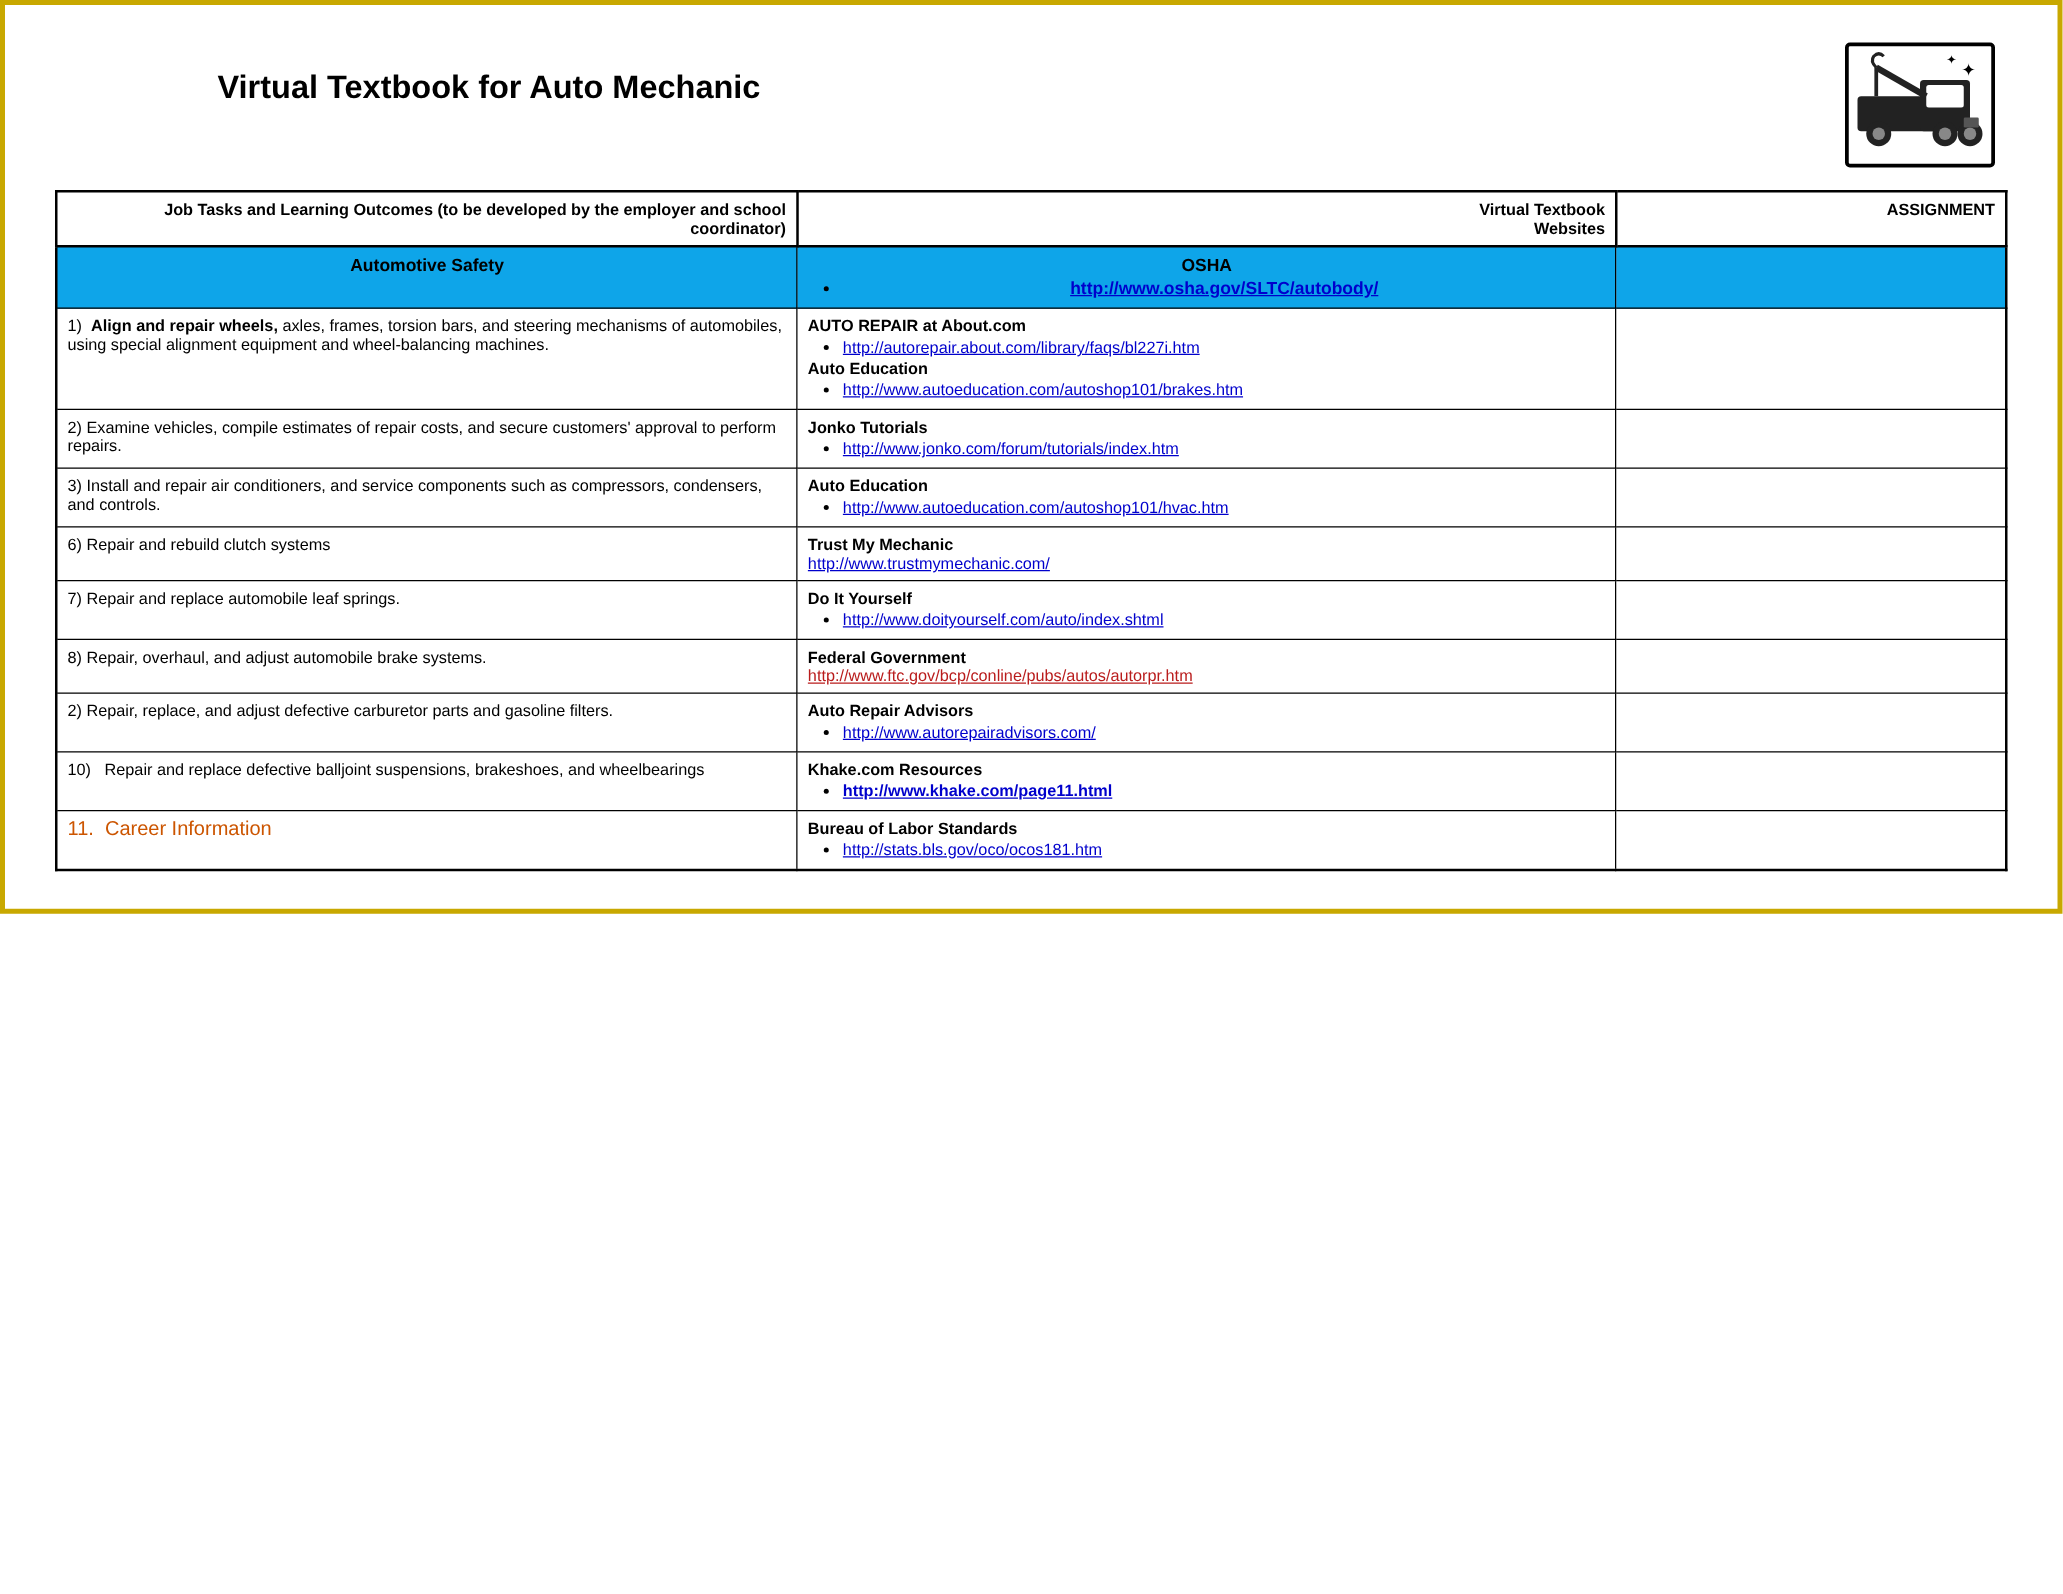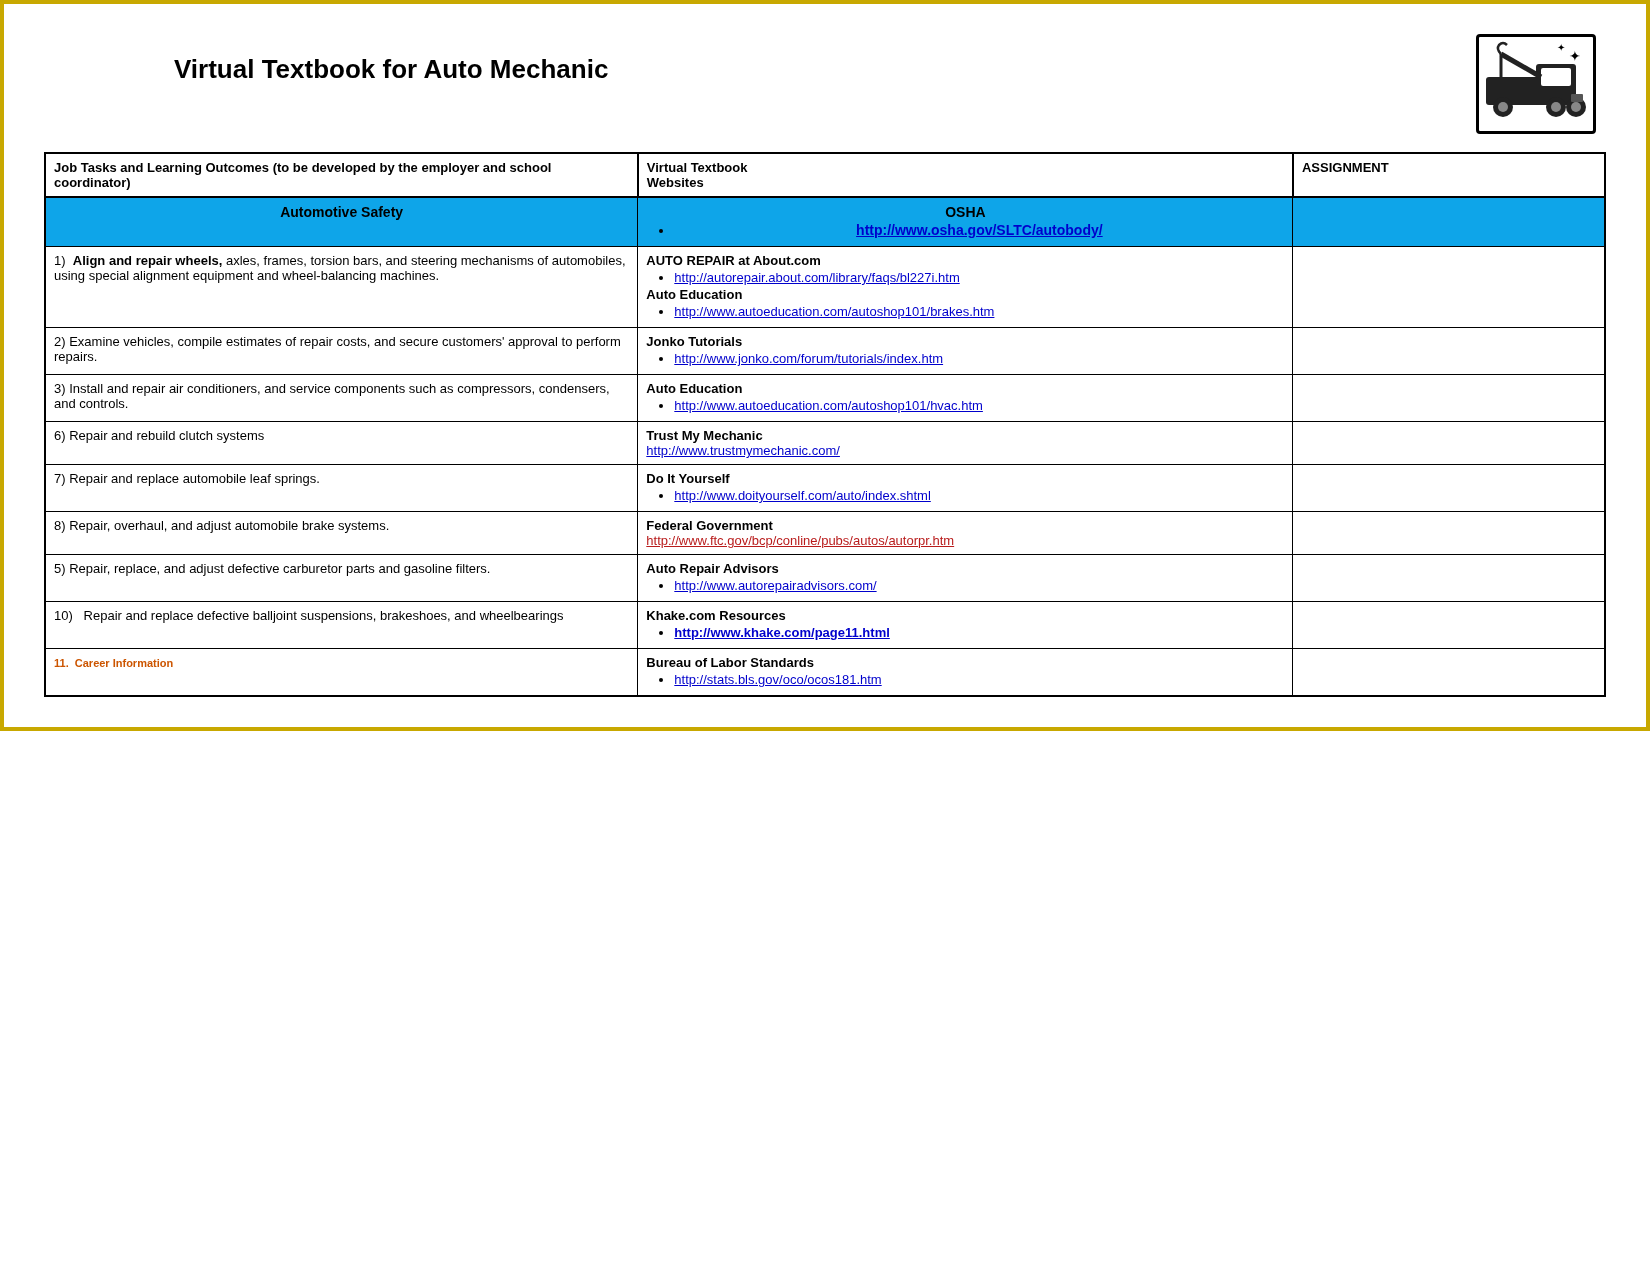--- a/index.html
+++ b/index.html
@@ -52,21 +52,21 @@
       border: 2px solid #000;
     }
     th, td {
       border: 1px solid #000;
       padding: 6px 8px;
       vertical-align: top;
     }
     thead th {
       background: #fff;
       font-weight: bold;
-      text-align: left;
+      text-align: right;
       font-size: 13px;
       border: 2px solid #000;
     }
     .col-tasks { width: 38%; }
     .col-websites { width: 42%; }
     .col-assignment { width: 20%; }
     .section-header td {
       font-weight: bold;
       text-align: center;
       font-size: 14px;
@@ -82,22 +82,22 @@
     ul.link-list {
       list-style-type: disc;
       padding-left: 28px;
       margin: 2px 0;
     }
     ul.link-list li {
       margin: 2px 0;
     }
     .career-info-label {
       color: #cc6600;
-      font-weight: bold;
-      font-size: 11px;
+      font-weight: normal;
+      font-size: 16px;
     }
     .item-11 .career-info-label {
       color: #cc5500;
     }
     .trust-mechanic-link {
       color: #0000cc;
       text-decoration: underline;
       display: block;
     }
     .federal-govt-link {
@@ -242,21 +242,21 @@
         </td>
         <td class="col-websites">
           <span class="resource-name">Federal Government</span><br>
           <a class="resource-link federal-govt-link" href="#">http://www.ftc.gov/bcp/conline/pubs/autos/autorpr.htm</a>
         </td>
         <td class="col-assignment"></td>
       </tr>
 
       <tr>
         <td class="col-tasks">
-          <span>5) Repair, replace, and adjust defective carburetor parts and gasoline filters.</span>
+          <span>2) Repair, replace, and adjust defective carburetor parts and gasoline filters.</span>
         </td>
         <td class="col-websites">
           <span class="resource-name">Auto Repair Advisors</span>
           <ul class="link-list">
             <li><a class="resource-link" href="#">http://www.autorepairadvisors.com/</a></li>
           </ul>
         </td>
         <td class="col-assignment"></td>
       </tr>
 

